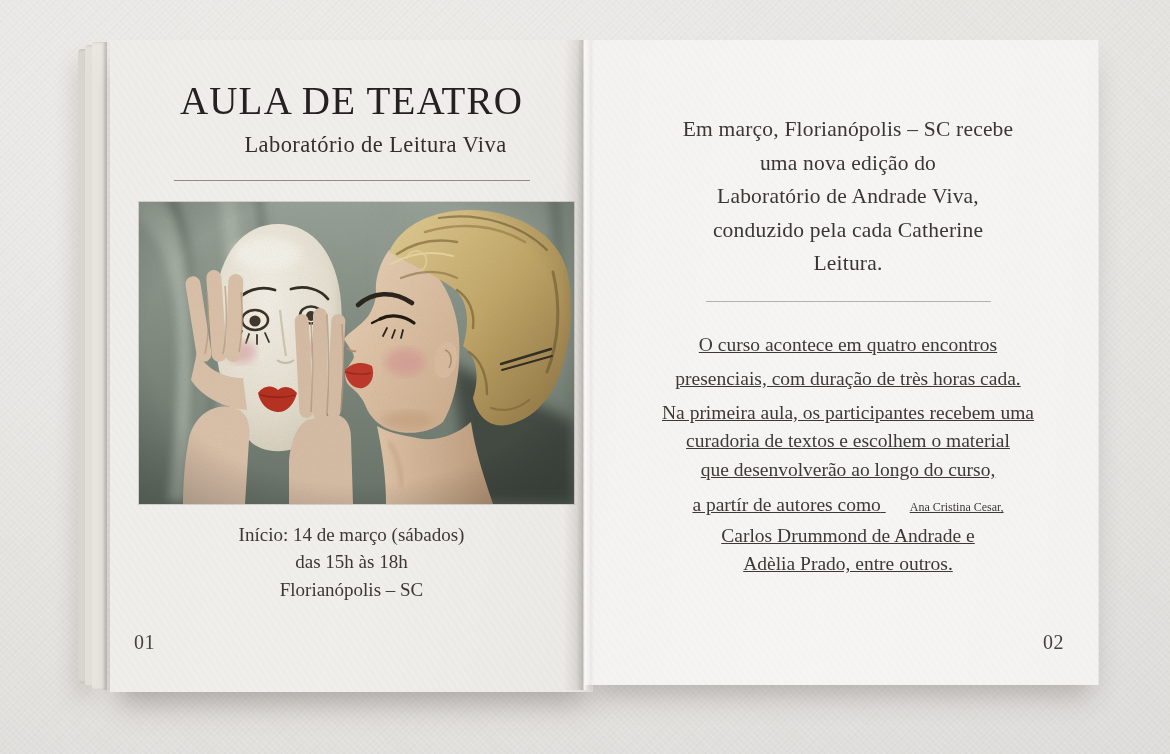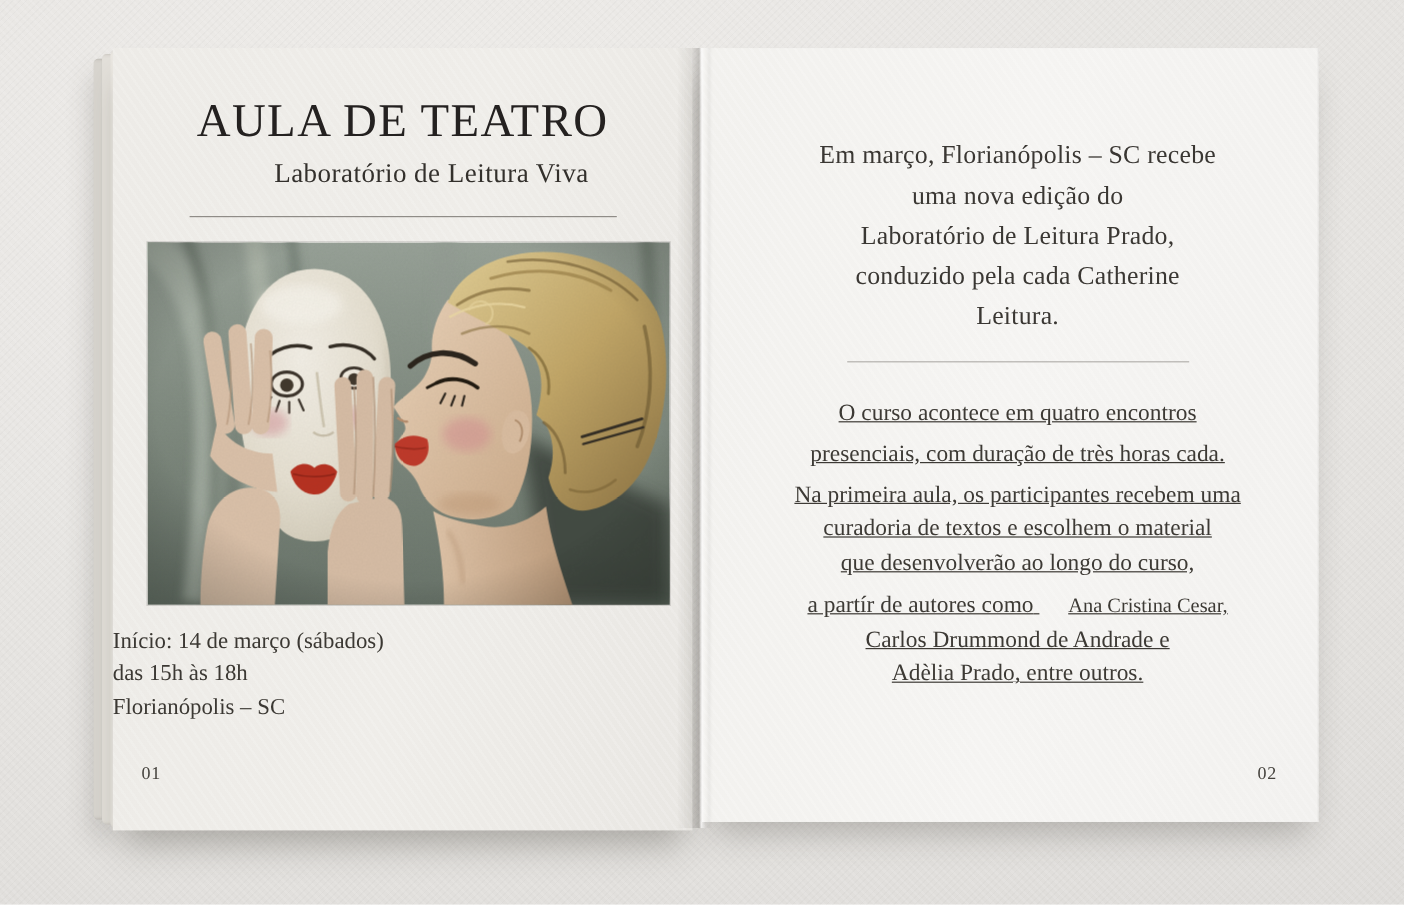--- a/index.html
+++ b/index.html
@@ -17,21 +17,21 @@
   .book{position:absolute;left:78px;top:40px;width:1009px;height:652px;}
   .sheet{position:absolute;background:#e2dfda;border-radius:4px 0 0 4px;}
   .sheet.s1{left:0;top:9px;height:634px;width:12px;background:#d8d5cf;
     box-shadow:inset -3px 0 3px rgba(110,105,98,.45), 0 14px 22px rgba(70,65,58,.28);}
   .sheet.s2{left:7px;top:5px;height:642px;width:13px;background:#e3e0da;
     box-shadow:inset -3px 0 3px rgba(110,105,98,.38);}
   .sheet.s3{left:14px;top:2px;height:648px;width:15px;background:#eae7e1;
     box-shadow:inset -3px 0 3px rgba(110,105,98,.32);}
   .page{position:absolute;top:0;}
   .page-left{
-    left:16px;width:483px;height:652px;
+    left:32px;width:483px;height:652px;
     background:
       repeating-linear-gradient(55deg, rgba(255,255,255,.14) 0 2px, rgba(0,0,0,0) 2px 6px),
       linear-gradient(100deg,#edebe7 0%, #efede9 55%, #e9e7e3 100%);
     box-shadow:0 20px 26px -8px rgba(70,65,58,.35);
   }
   .page-right{
     left:507px;width:502px;height:645px;
     background:
       repeating-linear-gradient(55deg, rgba(255,255,255,.16) 0 2px, rgba(0,0,0,0) 2px 6px),
       linear-gradient(95deg,#f2f1ee 0%, #f5f4f2 50%, #f2f1ef 100%);
@@ -41,32 +41,32 @@
   .seam{position:absolute;left:486px;top:0;width:30px;height:650px;pointer-events:none;
     background:linear-gradient(to right,
       rgba(0,0,0,0) 0%, rgba(95,90,83,.10) 42%, rgba(70,66,60,.24) 62%,
       rgba(255,255,255,.65) 68%, rgba(255,255,255,0) 80%, rgba(0,0,0,.04) 90%, rgba(0,0,0,0) 100%);}
   
   .lp-title{margin-top:40px;text-align:center;font-size:39px;letter-spacing:1.2px;
     color:#242120;line-height:1.1;}
   .lp-subtitle{margin-top:9px;text-align:center;font-size:22.5px;letter-spacing:.4px;color:#33302c;padding-left:48px;}
   .divider{height:1px;background:#8f8c87;margin:22px auto 0;width:356px;}
   .photo-wrap{margin:21px 0 0 29px;width:435px;height:302px;box-shadow:0 0 0 1px rgba(60,62,58,.18);}
-  .lp-schedule{margin-top:17px;font-size:19px;line-height:27.5px;color:#3b3833;}
-  .pagenum{position:absolute;font-size:15px;color:#45423d;letter-spacing:.5px;}
+  .lp-schedule{margin-top:17px;text-align:center;font-size:19px;line-height:27.5px;color:#3b3833;}
+  .pagenum{position:absolute;font-size:20px;color:#45423d;letter-spacing:.5px;}
   .pagenum.left{left:24px;bottom:38px;}
   .pagenum.right{right:35px;bottom:31px;}
   
   .rp-intro{padding-top:73px;text-align:center;font-size:21.5px;line-height:33.6px;color:#3a3733;letter-spacing:.2px;}
   .divider2{height:1px;background:#b3b1ad;margin:20px auto 0;width:285px;}
   .rp-body{margin-top:26px;text-align:center;color:#3d3a35;font-size:19.5px;text-decoration:underline;}
   .rp-body .p1{line-height:34px;}
   .rp-body .p2{line-height:28.5px;margin-top:3px;}
   .rp-body .p3{line-height:28.5px;margin-top:7px;}
-  .small-name{font-size:17px;margin-left:24px;}
+  .small-name{font-size:12px;margin-left:24px;}
 </style>
 </head>
 <body>
 
 <div class="scene">
   <div class="book">
     <div class="sheet s1"></div>
     <div class="sheet s2"></div>
     <div class="sheet s3"></div>
 
@@ -233,21 +233,21 @@
         <div>Florianópolis – SC</div>
       </div>
 
       <div class="pagenum left">01</div>
     </div>
 
     <div class="page page-right">
       <div class="rp-intro">
         <div>Em março, Florianópolis – SC recebe</div>
         <div>uma nova edição do</div>
-        <div>Laboratório de Leitura Prado,</div>
+        <div>Laboratório de Andrade Viva,</div>
         <div>conduzido pela cada Catherine</div>
         <div>Leitura.</div>
       </div>
 
       <div class="divider2"></div>
 
       <div class="rp-body">
         <div class="p1">
           <div>O curso acontece em quatro encontros</div>
           <div>presenciais, com duração de très horas cada.</div>

